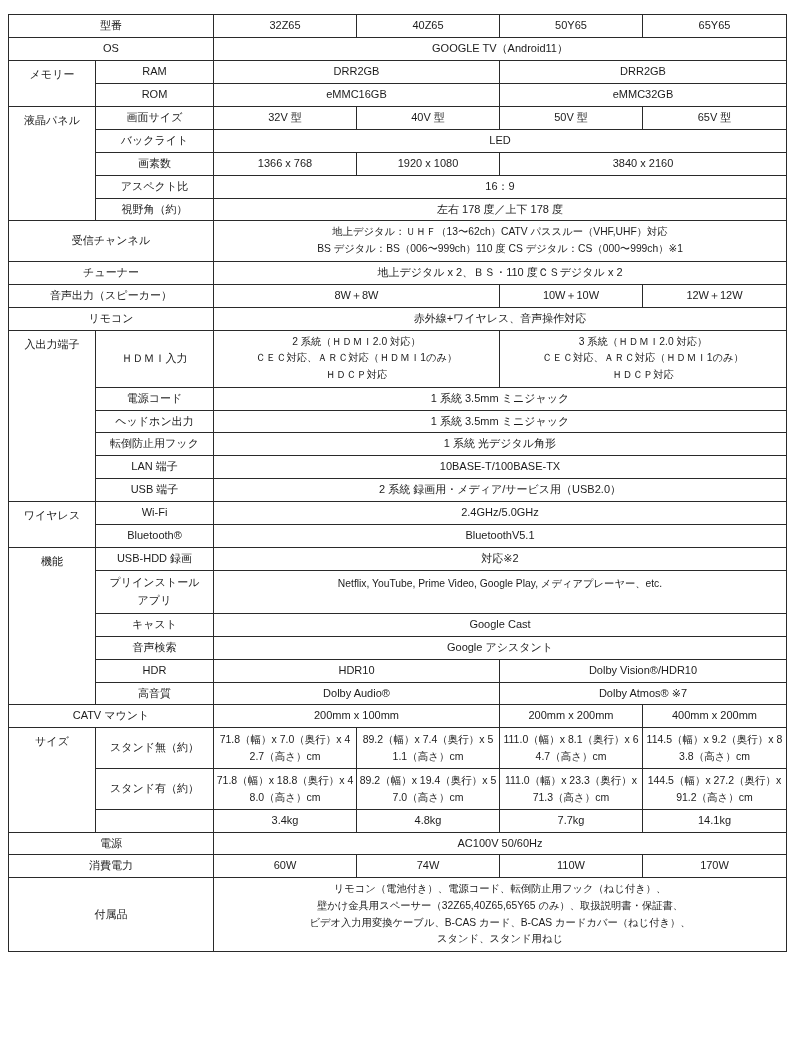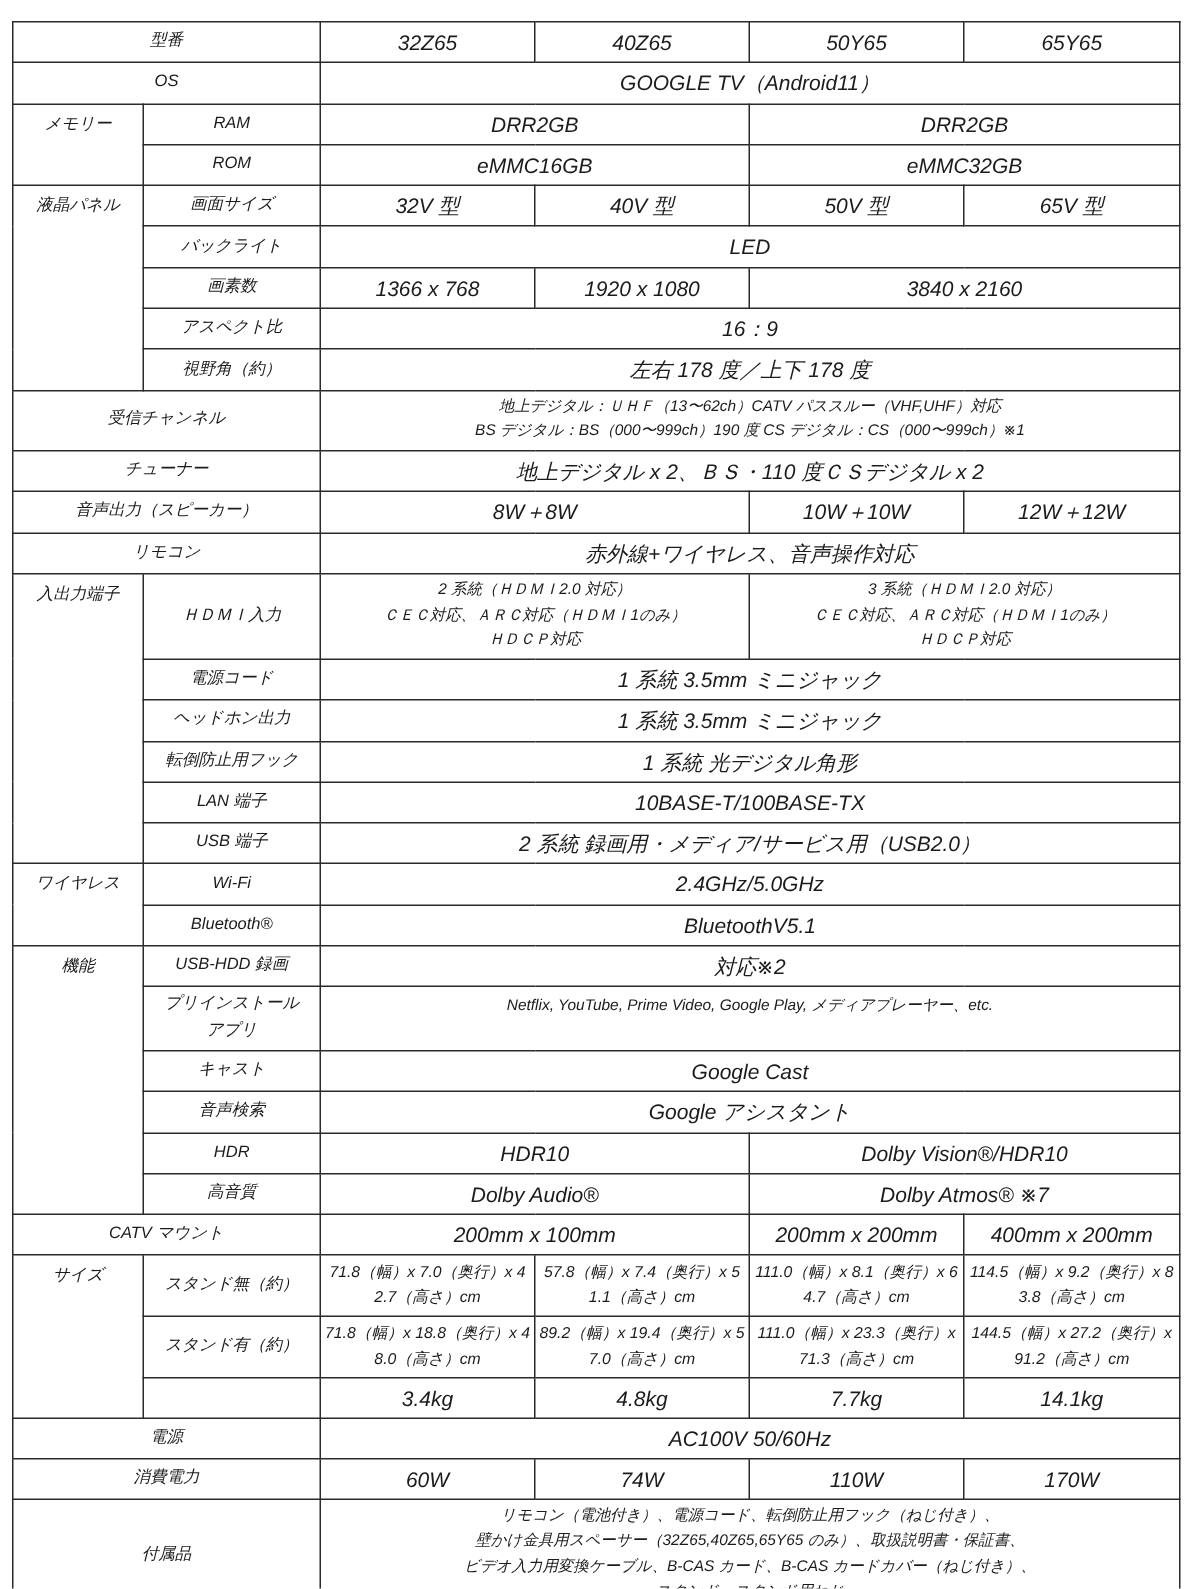--- a/index.html
+++ b/index.html
@@ -13,21 +13,20 @@
     font-family: "Liberation Sans", "DejaVu Sans", sans-serif;
     color: #1b1b1b;
     overflow: hidden;
   }
   #sheet {
     position: relative;
     width: 794px;
     height: 1059px;
     box-sizing: border-box;
     padding: 14px 8px 8px 8px;
-    font-style: italic;
   }
   table.spec {
     width: 778px;
     border-collapse: collapse;
     table-layout: fixed;
     font-size: 11px;
     line-height: 1.45;
   }
   table.spec td {
     border: 1px solid #2a2a2a;
@@ -45,21 +44,21 @@
   }
   td.lbl1.topleft {
     vertical-align: top;
     padding-top: 6px;
     margin-left: 46px;
   }
   td.lbl2 {
     text-align: center;
   }
   td.val {
-    font-size: 14px;
+    font-size: 11px;
   }
   td.small {
     font-size: 10.3px;
   }
   td.dims {
     font-size: 10.5px;
     line-height: 1.6;
     text-align: center;
     padding: 4px 3px;
   }
@@ -139,21 +138,21 @@
 
       <tr>
         <td class="lbl2">視野角（約）</td>
         <td class="val" colspan="4">左右 178 度／上下 178 度</td>
       </tr>
 
       <tr>
         <td class="lbl1" colspan="2">受信チャンネル</td>
         <td class="val small multi" colspan="4">
           <span class="ln">地上デジタル：ＵＨＦ（13〜62ch）CATV パススルー（VHF,UHF）対応</span>
-          <span class="ln">BS デジタル：BS（000〜999ch）190 度 CS デジタル：CS（000〜999ch）※1</span>
+          <span class="ln">BS デジタル：BS（006〜999ch）110 度 CS デジタル：CS（000〜999ch）※1</span>
         </td>
       </tr>
 
       <tr>
         <td class="lbl1" colspan="2">チューナー</td>
         <td class="val" colspan="4">地上デジタル x 2、ＢＳ・110 度ＣＳデジタル x 2</td>
       </tr>
 
       <tr>
         <td class="lbl1" colspan="2">音声出力（スピーカー）</td>
@@ -258,21 +257,21 @@
         <td class="lbl1" colspan="2">CATV マウント</td>
         <td class="val" colspan="2">200mm x 100mm</td>
         <td class="val">200mm x 200mm</td>
         <td class="val">400mm x 200mm</td>
       </tr>
 
       <tr>
         <td class="lbl1 topleft" rowspan="3">サイズ</td>
         <td class="lbl2">スタンド無（約）</td>
         <td class="dims">71.8（幅）x 7.0（奥行）x 42.7（高さ）cm</td>
-        <td class="dims">57.8（幅）x 7.4（奥行）x 51.1（高さ）cm</td>
+        <td class="dims">89.2（幅）x 7.4（奥行）x 51.1（高さ）cm</td>
         <td class="dims">111.0（幅）x 8.1（奥行）x 64.7（高さ）cm</td>
         <td class="dims">114.5（幅）x 9.2（奥行）x 83.8（高さ）cm</td>
       </tr>
 
       <tr>
         <td class="lbl2">スタンド有（約）</td>
         <td class="dims">71.8（幅）x 18.8（奥行）x 48.0（高さ）cm</td>
         <td class="dims">89.2（幅）x 19.4（奥行）x 57.0（高さ）cm</td>
         <td class="dims">111.0（幅）x 23.3（奥行）x 71.3（高さ）cm</td>
         <td class="dims">144.5（幅）x 27.2（奥行）x 91.2（高さ）cm</td>

